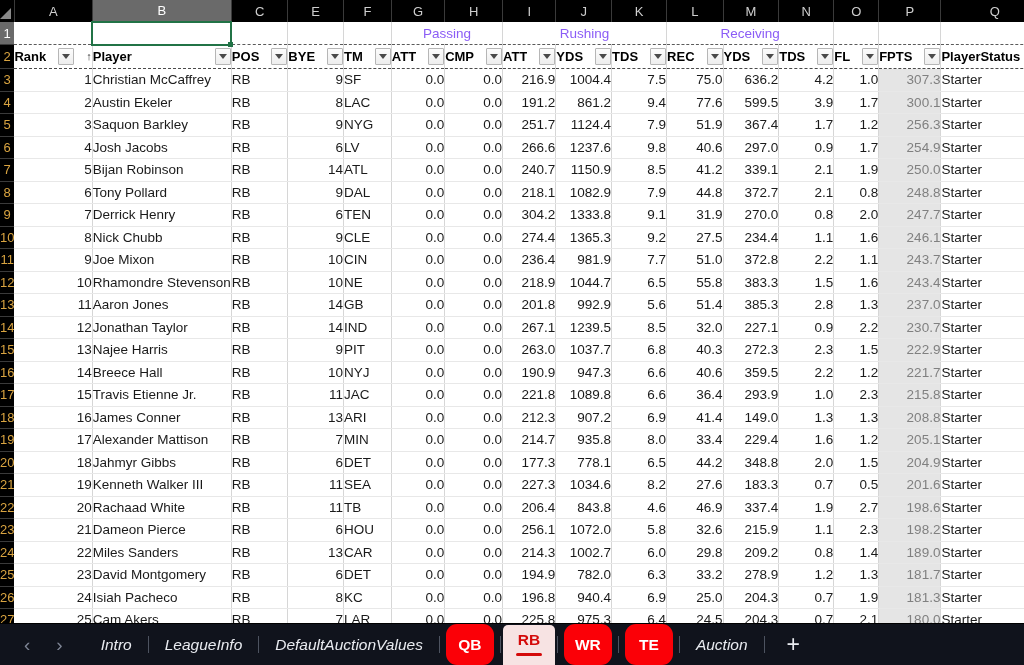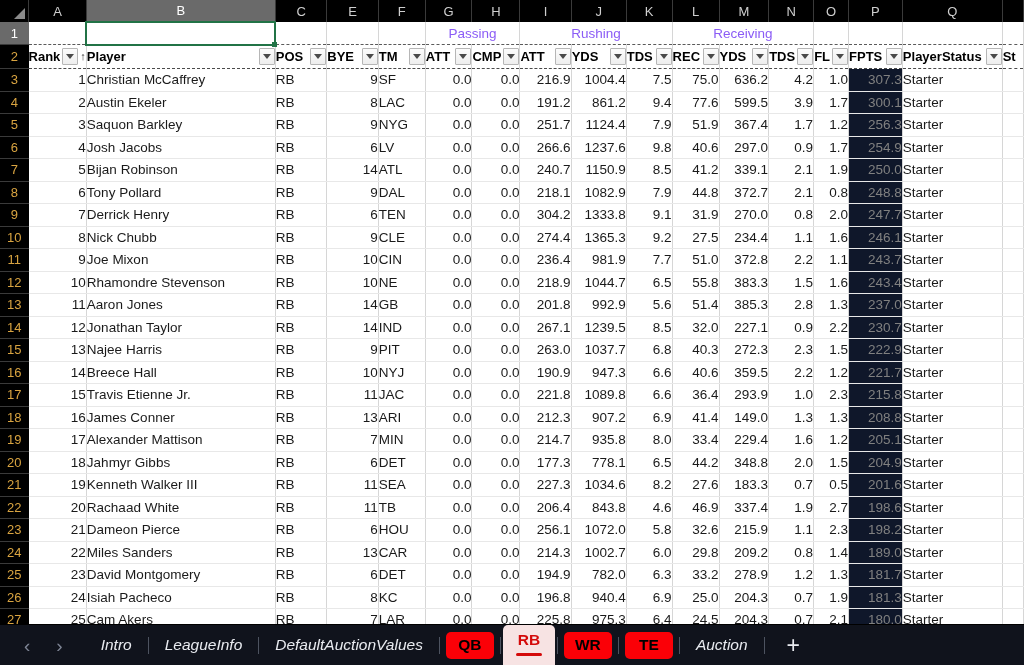--- a/index.html
+++ b/index.html
@@ -110,38 +110,38 @@
     border-top: 1px dashed #4a4a4a;
     border-bottom: 1px dashed #4a4a4a;
     vertical-align: middle;
     padding: 0 2px;
     font-weight: bold;
     font-size: 13px;
     color: #000;
     overflow: hidden;
     white-space: nowrap;
   }
-  .fh .fhin { display:flex; align-items:center; gap:2px; height:20px; width:100%; }
+  .fh .fhin { display:flex; align-items:center; gap:12px; height:20px; width:100%; }
   .fh .lbl { flex:1 1 auto; overflow:hidden; text-overflow:clip; white-space:nowrap; }
   .fh .fbtn {
     flex: 0 0 auto;
     width: 16px; height: 17px;
     border: 1px solid #b6b6b6;
     background: linear-gradient(#fcfcfc,#eeeeee);
     display:flex;align-items:center;justify-content:center;
     border-radius: 1px;
   }
   .fh .fbtn i {
     display:block;width:0;height:0;
     border-left:4px solid transparent;border-right:4px solid transparent;
     border-top:5px solid #4a4a4a;
   }
   .fh .sortmark { flex:0 0 auto; font-size:11px; color:#333; line-height:1; }
 
-  .fpts-col { background: #0f172a; color:#808080; }
+  .fpts-col { background: #e5e5e5; color:#808080; }
 
   
   .tabbar {
     flex: 0 0 40px;
     background: #10131c;
     display: flex;
     align-items: center;
     padding: 0 6px;
     gap: 0;
     border-top: 1px solid #000;
@@ -157,26 +157,26 @@
     padding: 0 16px;
     height: 40px;
     display: flex; align-items:center;
     white-space: nowrap;
     font-style: italic;
   }
   .tabsep { width:1px; height:17px; background:#4d5360; flex:0 0 1px; }
 
   .ptab {
     display:flex;align-items:center;justify-content:center;
-    height: 27px; min-width: 48px;
+    height: 41px; min-width: 48px;
     background: #fb0007;
-    color:#000000;
+    color:#ffffff;
     font-size: 15.5px;
     font-weight: bold;
-    border-radius: 5px;
+    border-radius: 11px;
     margin: 0 6px;
     padding: 0 10px;
   }
   .ptab.active {
     background: #f7e3e3;
     color: #d40a0a;
     position: relative;
     height: 40px;
     min-width: 52px;
     border-radius: 5px 5px 0 0;

